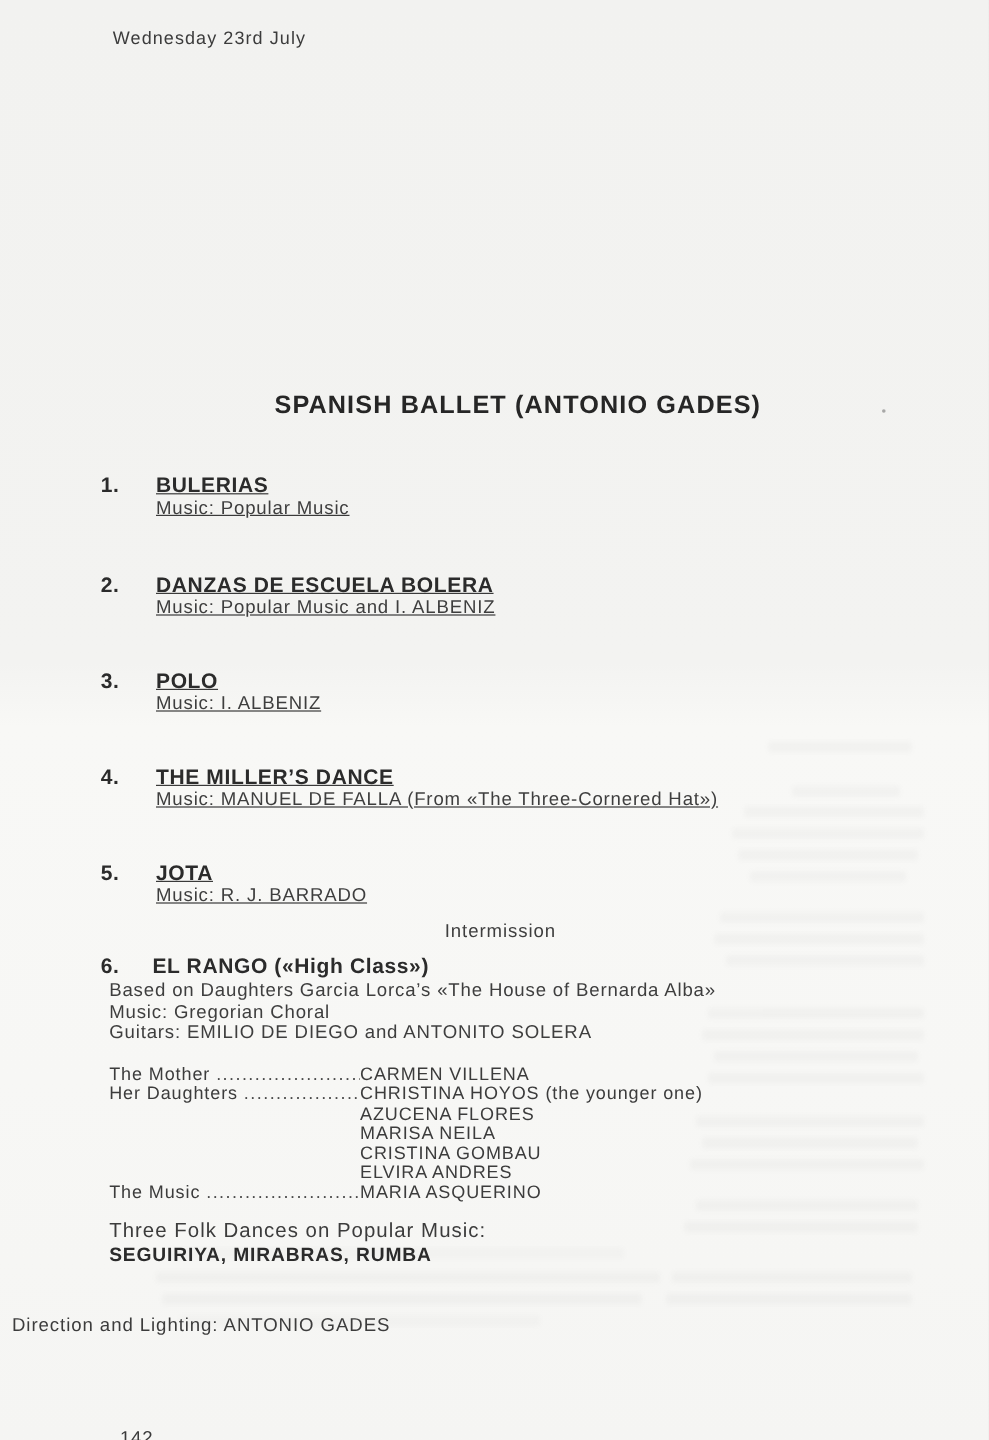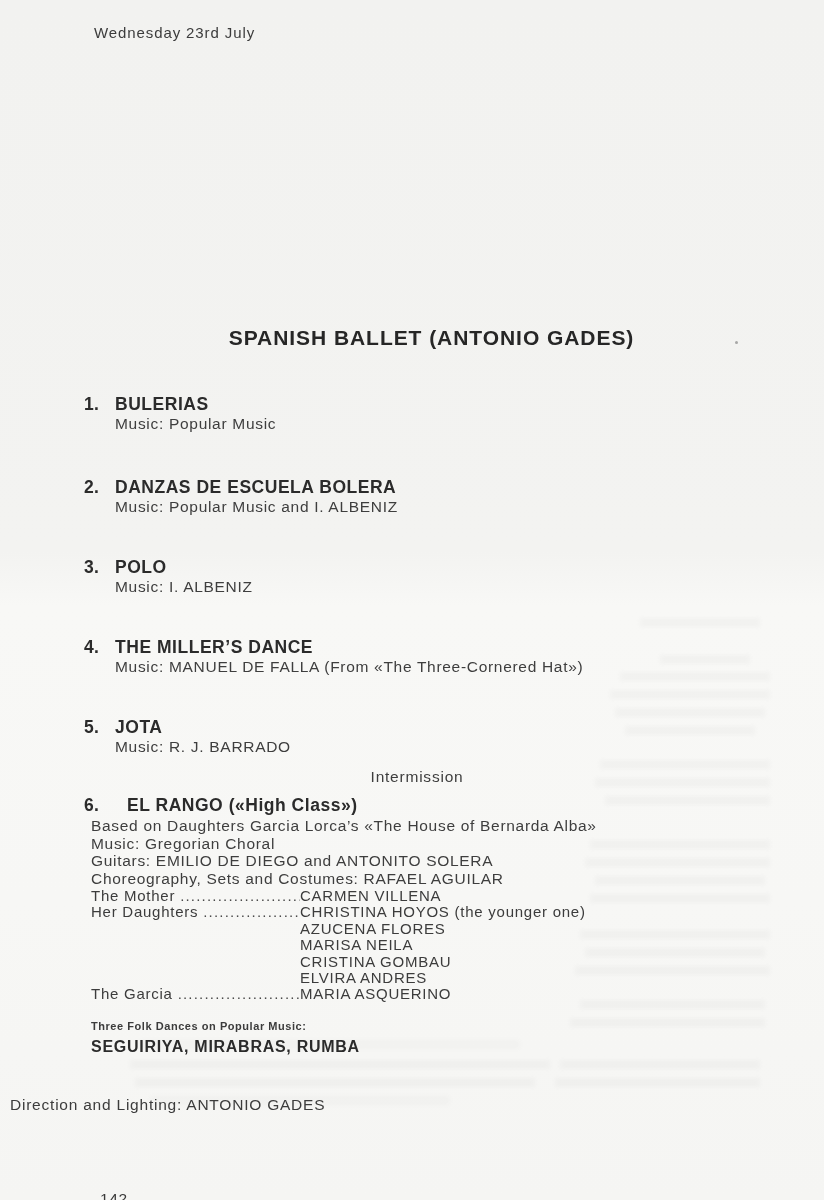--- a/index.html
+++ b/index.html
@@ -29,41 +29,41 @@
   }
   .title-dot{
     position:absolute;left:735px;top:341px;width:3px;height:3px;
     background:#6a6a6a;border-radius:50%;opacity:0.55;
   }
   .prog-item{position:absolute;left:84px;display:flex;align-items:flex-start;}
   .num{
     width:24px;flex:0 0 24px;font-weight:bold;font-size:17.5px;
     letter-spacing:0.02em;color:#2b2b2b;line-height:20px;
   }
-  .prog-body{margin-left:7px;}
+  .prog-body{margin-left:22px;text-decoration:underline;}
   .prog-title{
     font-weight:bold;font-size:17.5px;letter-spacing:0.03em;
     color:#2b2b2b;line-height:20px;
   }
   .prog-detail{
     font-size:15.5px;letter-spacing:0.045em;color:#3e3e3e;line-height:20px;
   }
   .intermission{
     position:absolute;left:10px;right:0;top:768px;text-align:center;
     font-size:15.5px;letter-spacing:0.05em;color:#3e3e3e;
   }
   .six-details{margin-left:7px;margin-top:2px;}
   .six-details .prog-detail{line-height:17.6px;}
   .cast{position:absolute;left:91px;top:888px;font-size:15px;line-height:16.4px;letter-spacing:0.05em;color:#3c3c3c;}
   .cast-row{display:flex;}
   .cast-left{width:209px;flex:0 0 209px;white-space:nowrap;overflow:hidden;}
   .cast-dots{letter-spacing:1.2px;color:#4a4a4a;}
   .cast-names{white-space:nowrap;}
   .folk{position:absolute;left:91px;top:1016px;}
-  .folk-intro{font-size:11px;letter-spacing:0.05em;color:#3c3c3c;line-height:20px;font-weight:bold;}
+  .folk-intro{font-size:17px;letter-spacing:0.05em;color:#3c3c3c;line-height:20px;}
   .folk-dances{font-size:16px;font-weight:bold;letter-spacing:0.045em;color:#2b2b2b;line-height:20px;margin-top:1px;}
   .footer-credit{
     position:absolute;left:10px;right:0;top:1096px;
     font-size:15.5px;letter-spacing:0.05em;color:#3c3c3c;
   }
   .page-num{
     position:absolute;left:84px;top:1190px;
     font-size:15.5px;letter-spacing:0.04em;color:#3a3a3a;margin-left:16px;
   }
 </style>
@@ -148,21 +148,20 @@
 
   <div class="prog-item" style="top:795px;display:block;">
     <div style="display:flex;">
       <span class="num">6.</span>
       <span class="prog-title" style="margin-left:19px;">EL RANGO («High Class»)</span>
     </div>
     <div class="six-details">
       <div class="prog-detail">Based on Daughters Garcia Lorca’s «The House of Bernarda Alba»</div>
       <div class="prog-detail">Music: Gregorian Choral</div>
       <div class="prog-detail">Guitars: EMILIO DE DIEGO and ANTONITO SOLERA</div>
-      <div class="prog-detail">Choreography, Sets and Costumes: RAFAEL AGUILAR</div>
     </div>
   </div>
 
   <div class="cast">
     <div class="cast-row">
       <span class="cast-left">
         <span>The Mother</span>
         <span class="cast-dots">..............................</span>
       </span>
       <span class="cast-names">
@@ -177,21 +176,21 @@
       <span class="cast-names">
         <div>CHRISTINA HOYOS (the younger one)</div>
         <div>AZUCENA FLORES</div>
         <div>MARISA NEILA</div>
         <div>CRISTINA GOMBAU</div>
         <div>ELVIRA ANDRES</div>
       </span>
     </div>
     <div class="cast-row">
       <span class="cast-left">
-        <span>The Garcia</span>
+        <span>The Music</span>
         <span class="cast-dots">.................................</span>
       </span>
       <span class="cast-names">
         <div>MARIA ASQUERINO</div>
       </span>
     </div>
   </div>
 
   <div class="folk">
     <div class="folk-intro">Three Folk Dances on Popular Music:</div>

